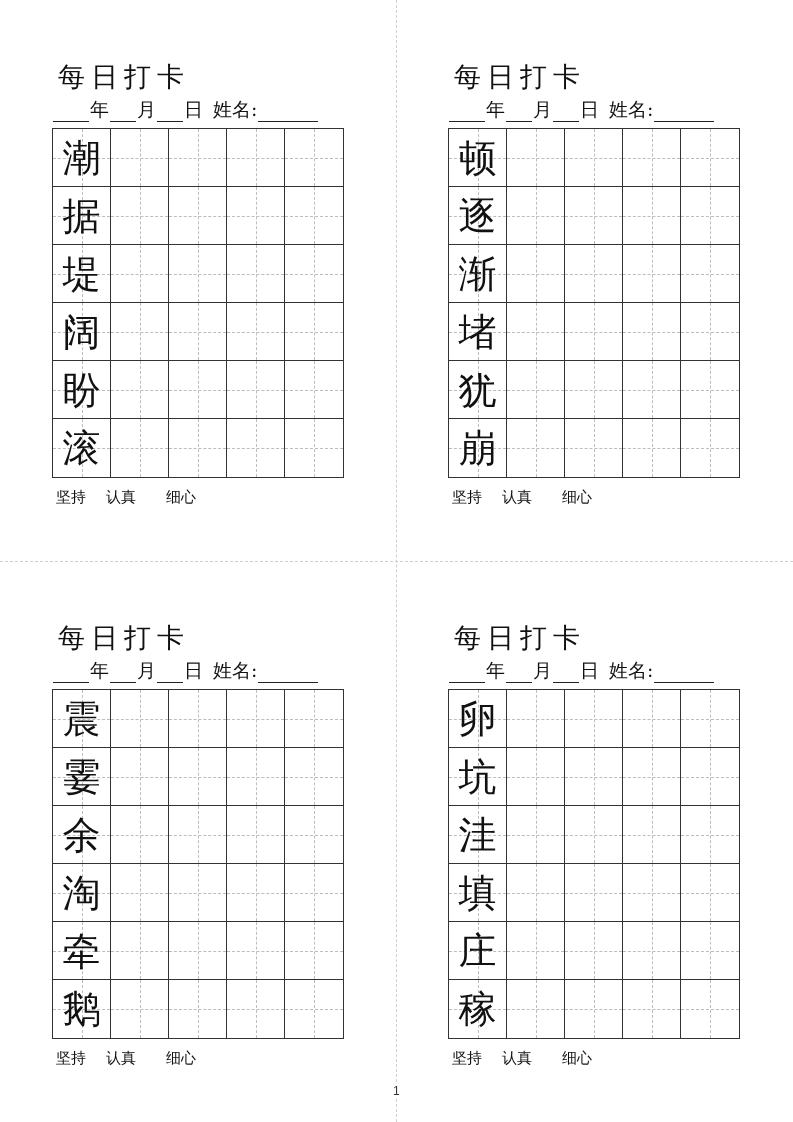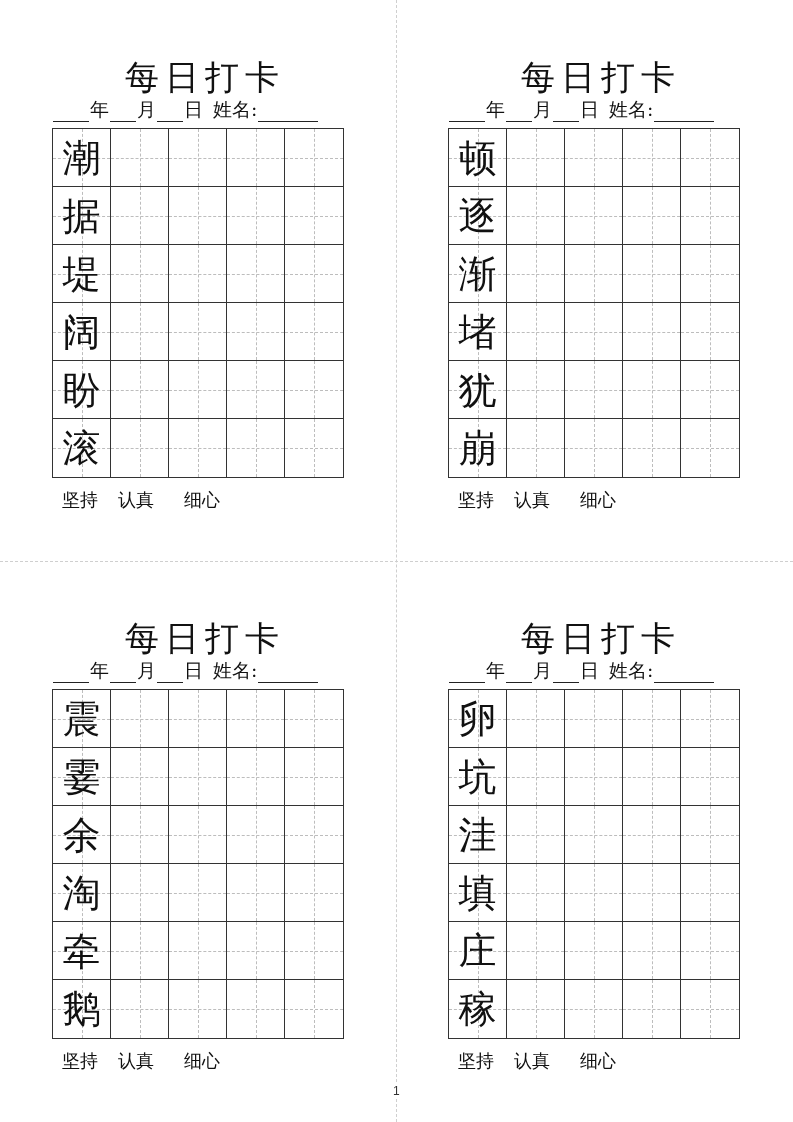--- a/index.html
+++ b/index.html
@@ -11,22 +11,22 @@
     .vdivider {
       position: absolute; left: 396px; top: 0; width: 0; height: 1122px;
       border-left: 1px dashed #cfcfcf;
     }
     .hdivider {
       position: absolute; left: 0; top: 561px; width: 793px; height: 0;
       border-top: 1px dashed #cfcfcf;
     }
     .card { position: absolute; width: 300px; height: 500px; }
     .card-title {
-      position: absolute; left: 0; top: 0; width: 100%; text-align: center;
-      font-size: 34px; letter-spacing: 6px; line-height: 34px; padding-left: 6px; box-sizing: border-box;
+      position: absolute; left: 0; top: 0; width: 100%; 
+      font-size: 27px; letter-spacing: 6px; line-height: 34px; padding-left: 6px; box-sizing: border-box;
     }
     .date-line {
       position: absolute; left: 0; top: 36px; width: 300px; font-size: 19px; line-height: 26px;
       white-space: nowrap; display: flex; align-items: flex-end;
     }
     .blank { display: inline-block; border-bottom: 1.5px solid #222; height: 20px; margin: 0 1px; }
     .grid {
       position: absolute; left: 0; top: 68px; width: 292px; height: 350px;
       border: 1px solid #333; box-sizing: border-box;
       display: grid; grid-template-columns: repeat(5, 1fr); grid-template-rows: repeat(6, 1fr);
@@ -41,21 +41,21 @@
     }
     .cell::after {
       content: ""; position: absolute; top: 50%; left: 0; right: 0; border-top: 1px dashed #bdbdbd;
     }
     .model-char {
       position: absolute; left: 0; top: 0; width: 100%; height: 100%;
       display: flex; align-items: center; justify-content: center;
       font-size: 38px; z-index: 1; line-height: 1;
     }
     .footer {
-      position: absolute; left: 10px; top: 428px; font-size: 18px; white-space: nowrap;
+      position: absolute; left: 4px; top: 428px; font-size: 15px; white-space: nowrap;
     }
     .footer span { display: inline-block; }
     .page-number {
       position: absolute; left: 391px; top: 1084px; font-size: 12px; color: #333;
       background: #fff; padding: 0 2px;
       font-family: "Liberation Sans", sans-serif;
     }
   </style>
 </head>
 <body>

